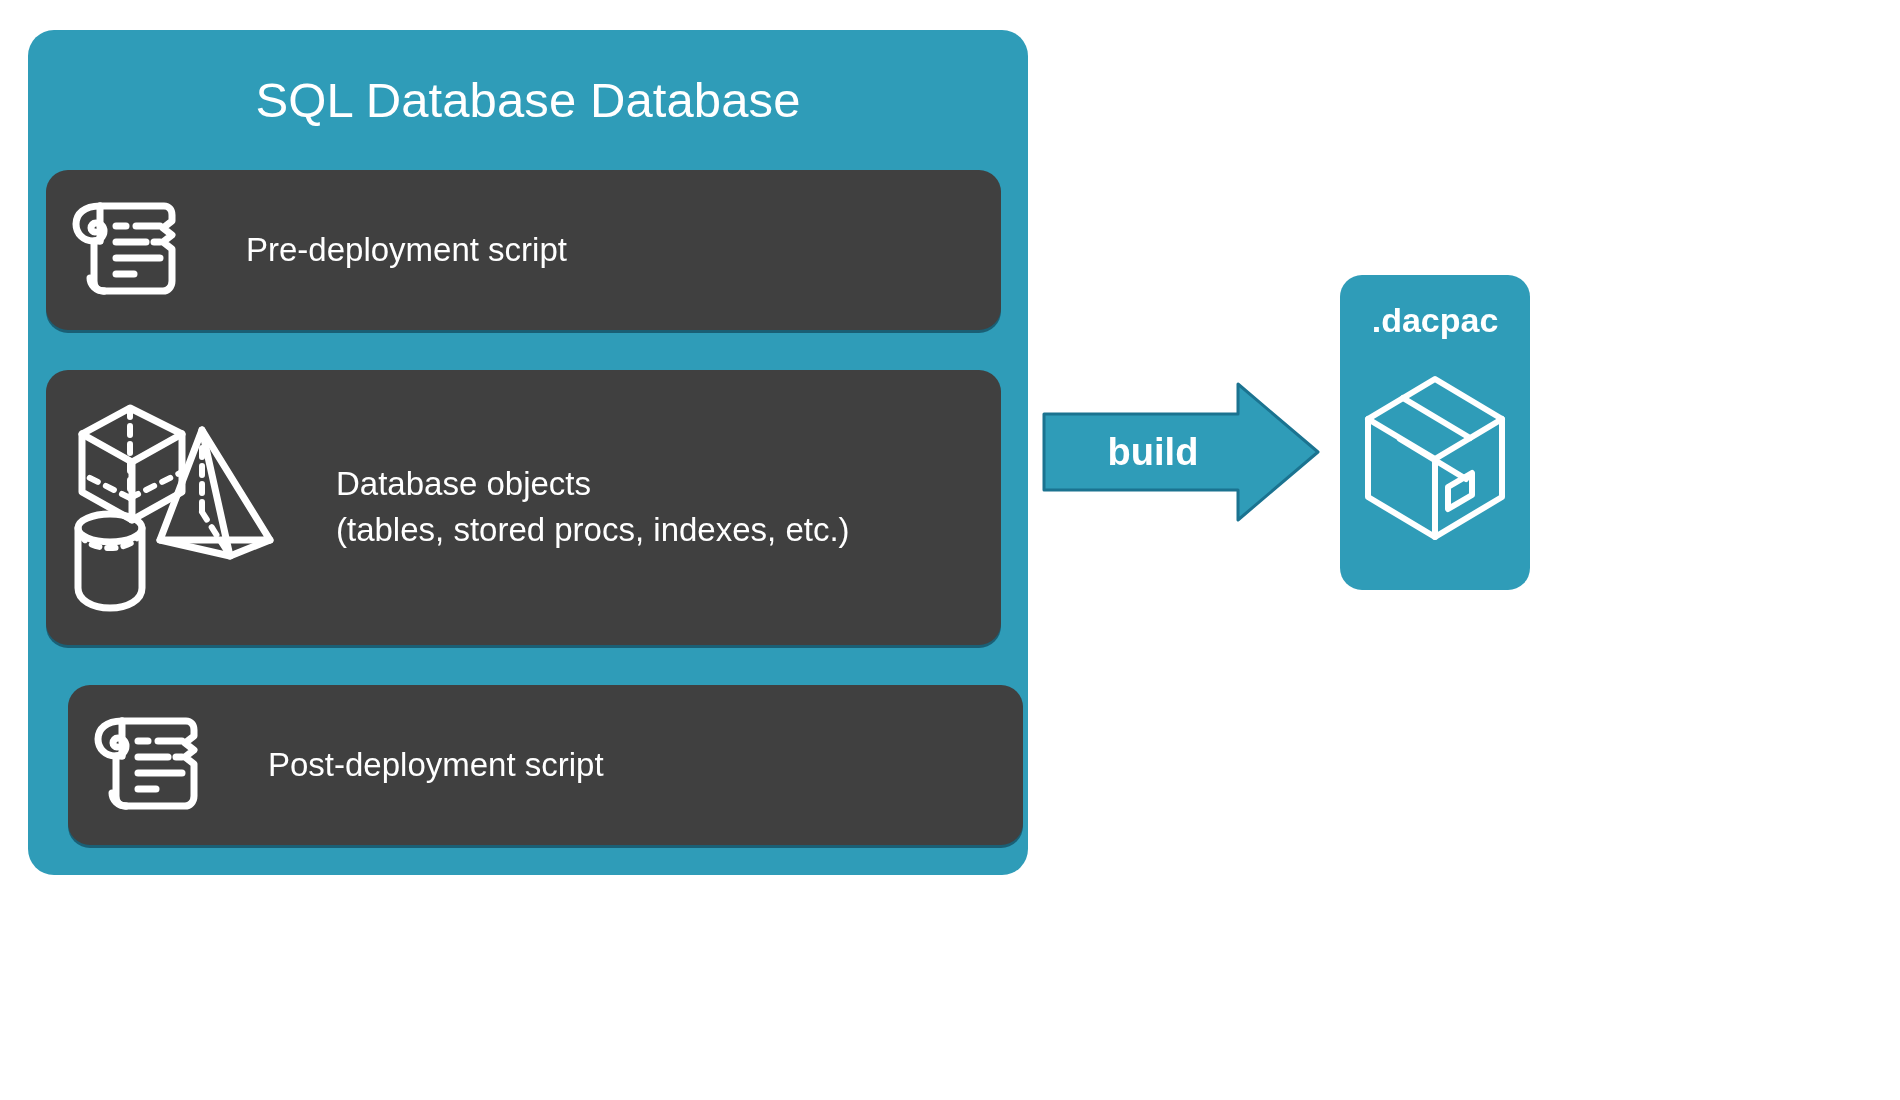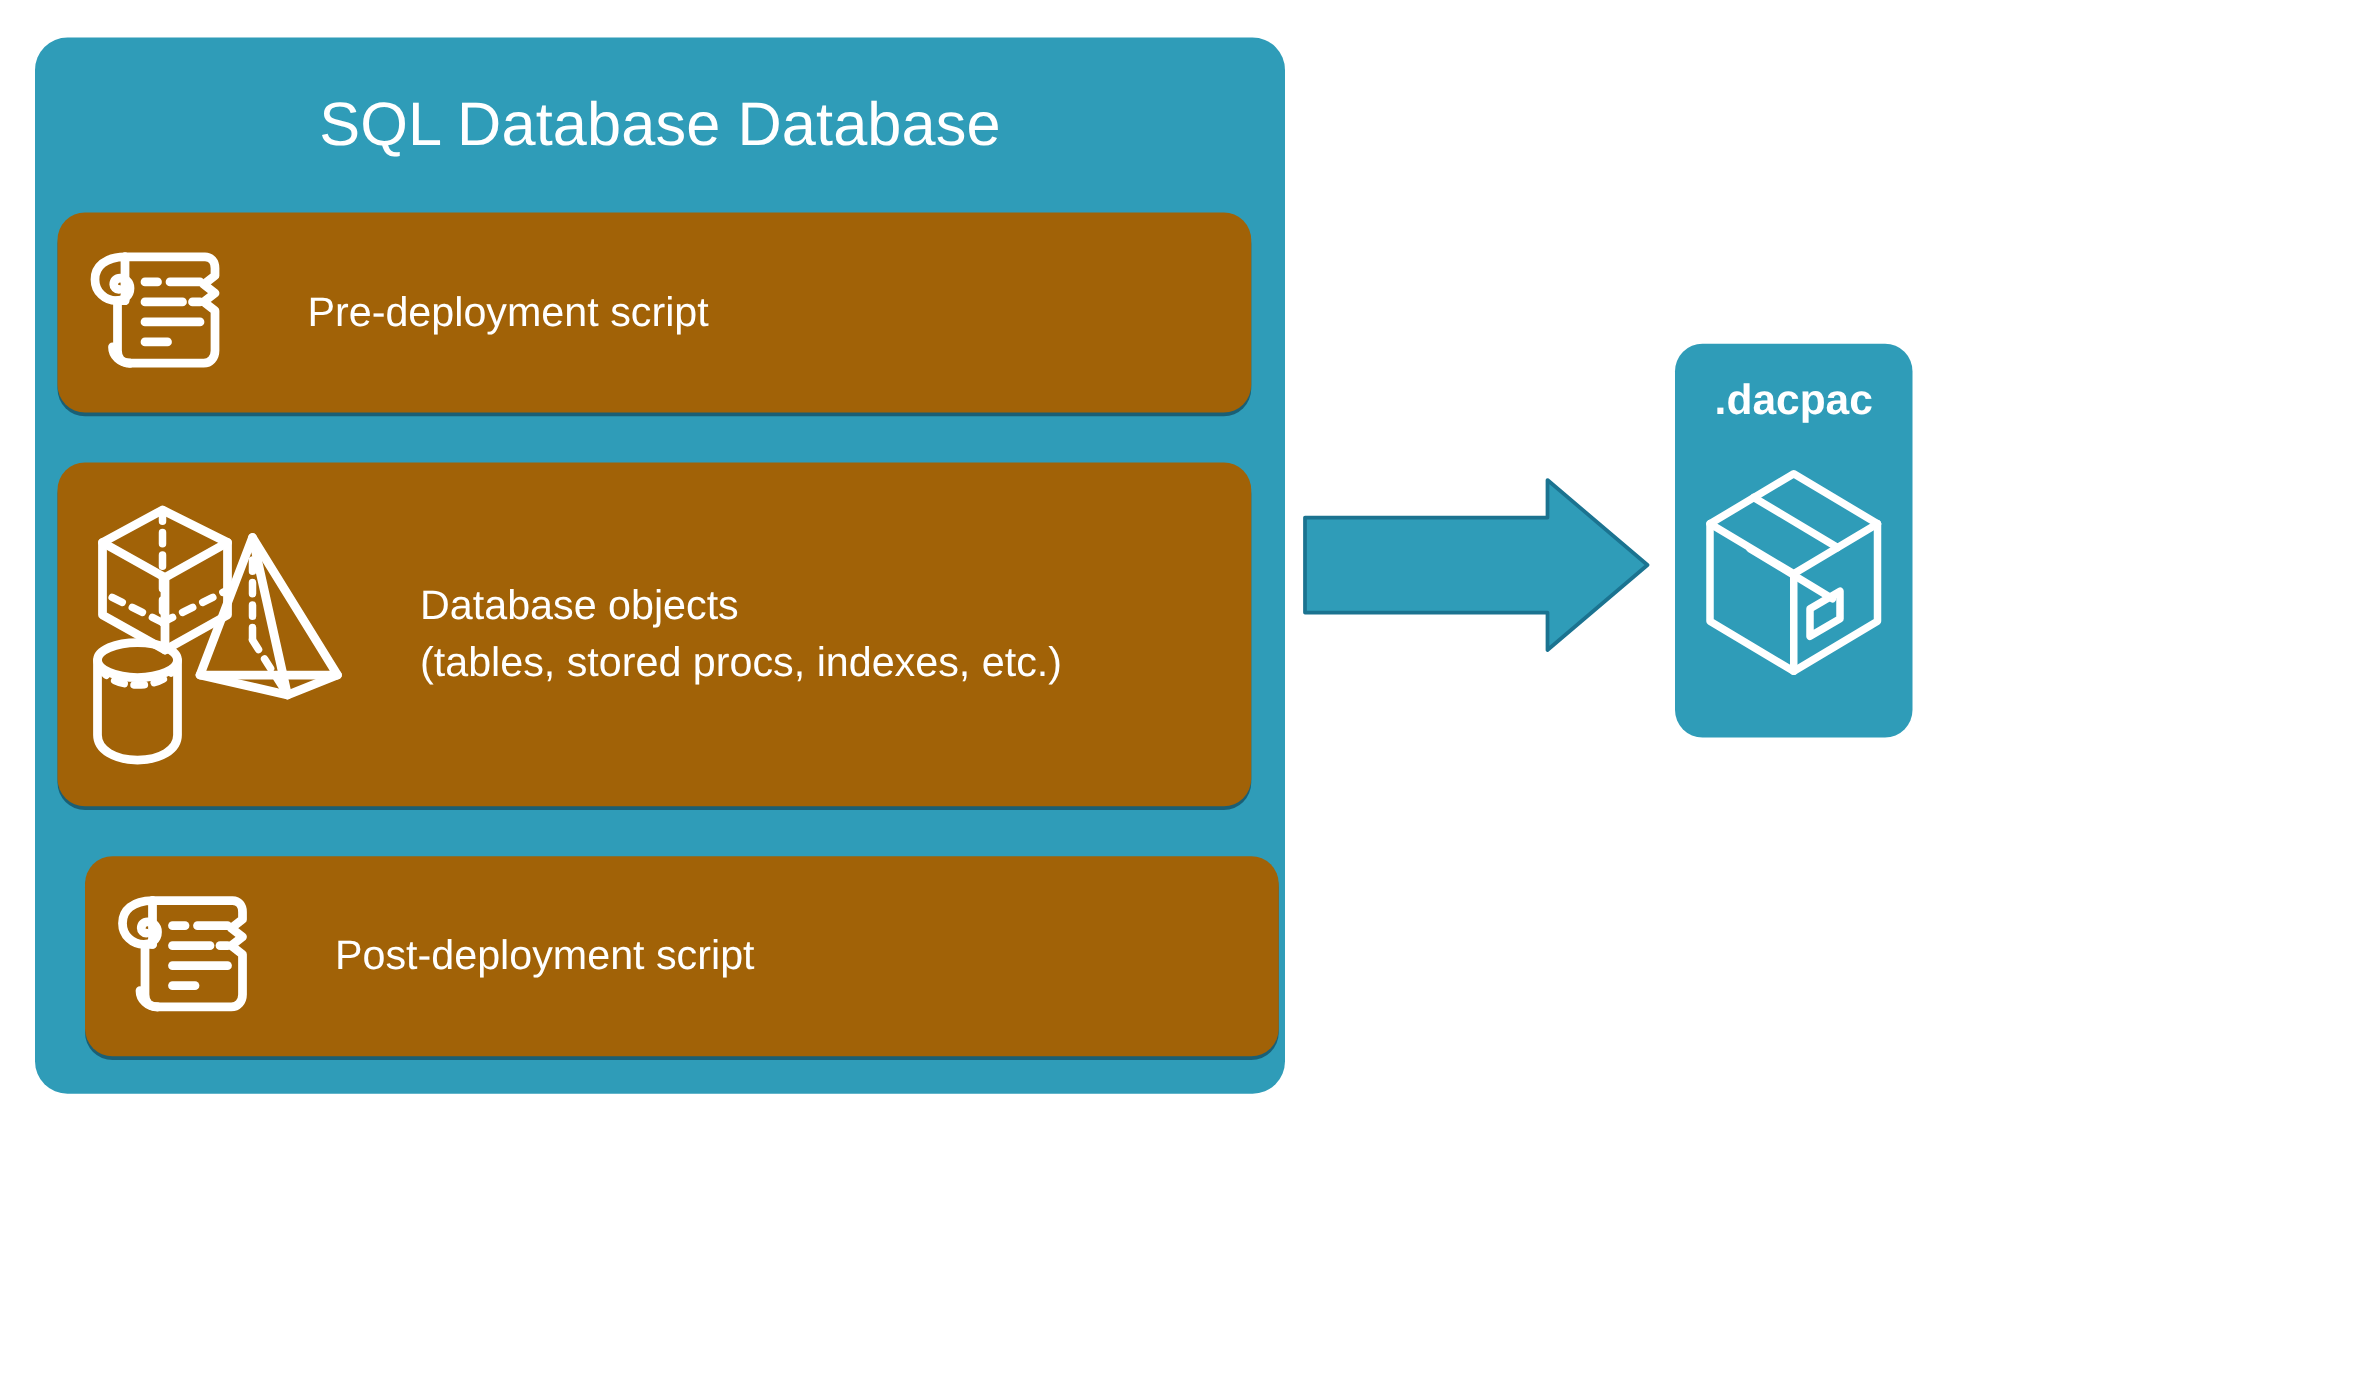--- a/index.html
+++ b/index.html
@@ -29,21 +29,21 @@
     font-weight:400;
     letter-spacing:.1px;
     line-height:1.1;
   }
 
   
   .panel{
     position:absolute;
     left:18px;
     width:955px;
-    background:#a16207;
+    background:#404040;
     border-radius:22px;
     box-shadow:0 3px 0 rgba(10,45,62,.55);
     box-sizing:border-box;
   }
   .panel-pre  { top:140px;  height:160px; }
   .panel-obj  { top:340px;  height:275px; }
   .panel-post { top:655px;  height:160px;margin-left:22px; }
 
   .panel-icon{
     position:absolute;
@@ -207,20 +207,21 @@
       <div class="panel-label">Post-deployment script</div>
     </div>
 
   </div>
 
   <div class="build-arrow">
     <svg width="278" height="140" viewBox="0 0 278 140">
       <polygon points="2,32 196,32 196,2 276,70 196,138 196,108 2,108" fill="#2f9cb8" stroke="#1b7390" stroke-width="3" stroke-linejoin="round"></polygon>
     </svg>
   </div>
+  <div class="build-label">build</div>
 
   <div class="dacpac-card">
     <div class="dacpac-title">.dacpac</div>
     <div class="dacpac-icon">
       <svg width="150" height="170" viewBox="0 0 150 170" fill="none" stroke="#ffffff" stroke-width="6" stroke-linecap="round" stroke-linejoin="round">
 
         <path d="M75 8 L142 48 L142 126 L75 166 L8 126 L8 48 Z"></path>
         <path d="M8 48 L75 88 L142 48"></path>
         <path d="M75 88 L75 166"></path>
 

